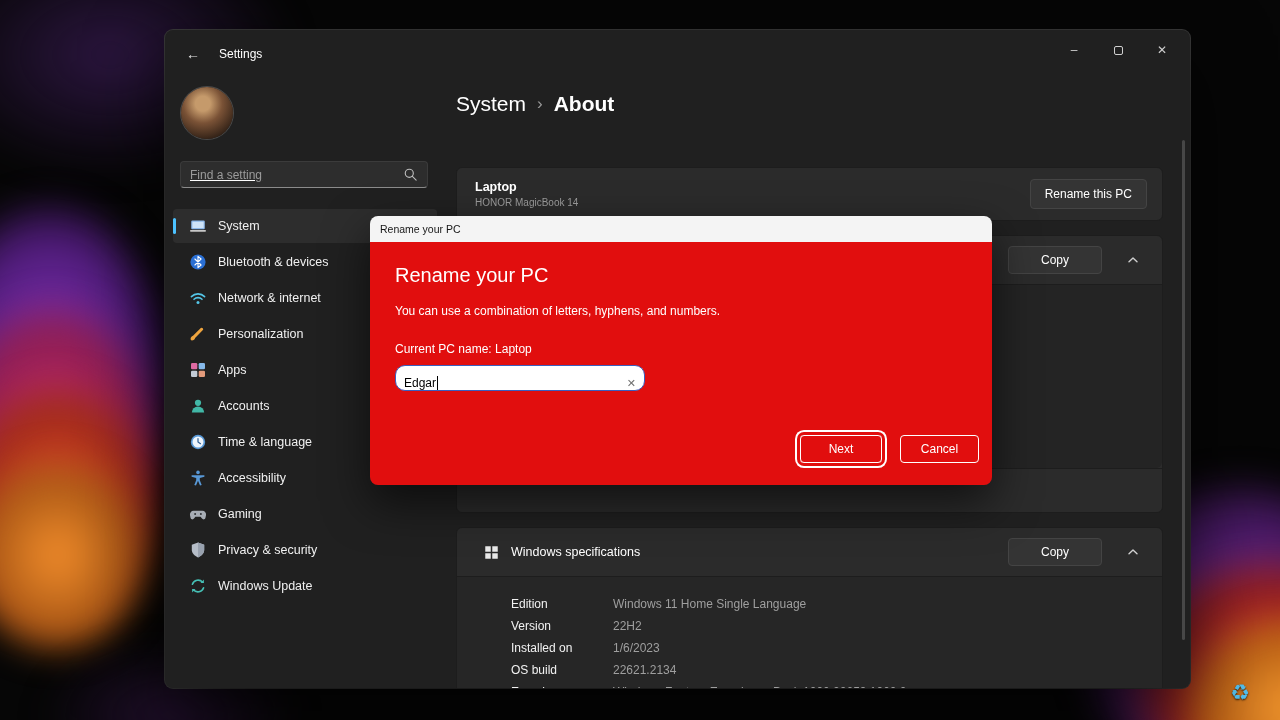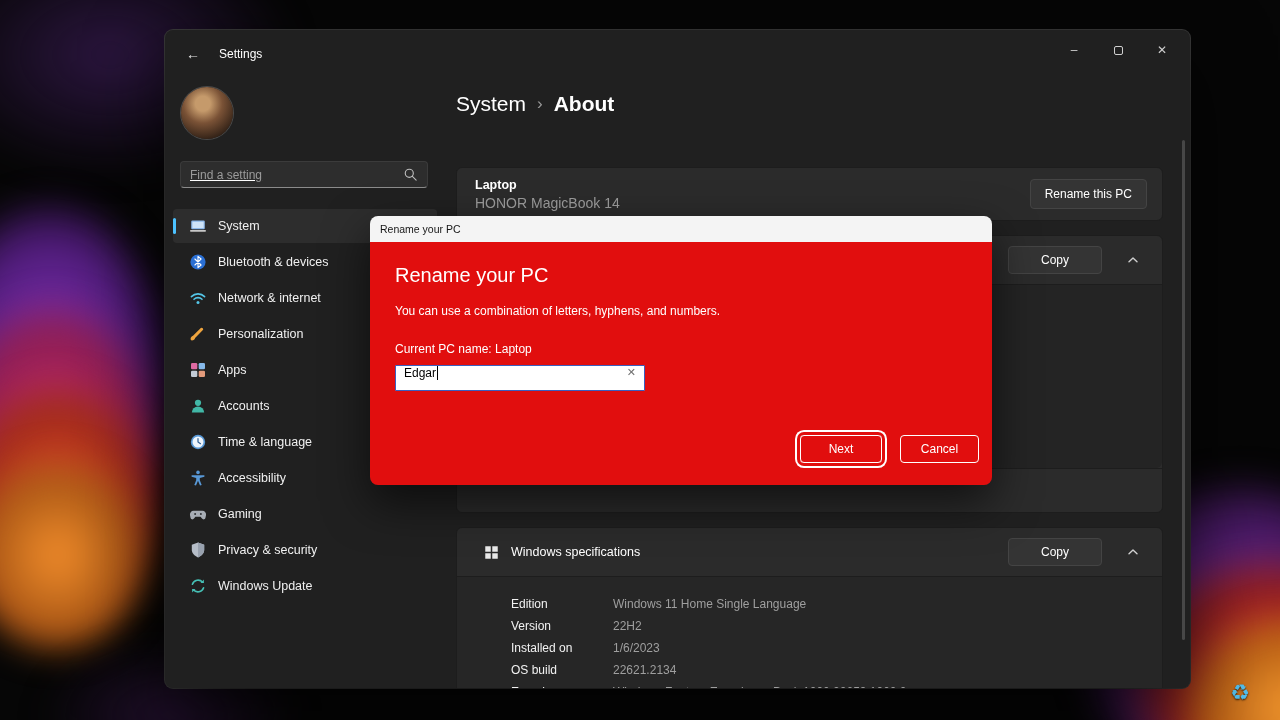--- a/index.html
+++ b/index.html
@@ -65,21 +65,21 @@
 
   .content { position:absolute; left:0; top:89px; width:707px; }
   .card { background:#2b2b2b; border:1px solid #1d1d1d; border-radius:6px; }
   .btn { background:#343434; border:1px solid #444444; color:#fff; font-size:12px;
          border-radius:4px; height:30px; padding:0 14px; display:flex; align-items:center; justify-content:center; }
   .btn.small { height:28px; padding:0 32px; }
 
   .device-card { height:54px; display:flex; align-items:center; padding:0 15px 0 18px; margin-bottom:14px; }
   .device-text { display:flex; flex-direction:column; }
   .device-name { font-size:12.5px; font-weight:700; color:#fff; }
-  .device-model{ font-size:14px; color:#9c9c9c; margin-top:3px; }
+  .device-model{ font-size:10px; color:#9c9c9c; margin-top:3px; }
   .spacer { flex:1; }
 
   .expander-header { height:48px; display:flex; align-items:center; padding:0 14px 0 26px; gap:16px; }
   .expander-header .chev { width:30px; height:28px; display:flex; align-items:center; justify-content:center; border-radius:4px; }
   .hidden-card .expander-body { height:184px; background:#242424; border-top:1px solid #1d1d1d;
                                 border-radius:0 0 6px 6px; }
   .hidden-card .bottom-row { height:44px; background:#2b2b2b; border-top:1px solid #1d1d1d; border-radius:0 0 6px 6px; }
   .hidden-card { margin-bottom:14px; }
 
   .specs-card .title-wrap { display:flex; align-items:center; gap:11px; flex:1; }
@@ -95,21 +95,21 @@
   .dialog { position:absolute; left:205px; top:186px; width:622px; height:269px; border-radius:8px;
             overflow:hidden; box-shadow:0 18px 45px rgba(0,0,0,.6); z-index:10; }
   .dialog-titlebar { height:26px; background:#f4f4f4; display:flex; align-items:center; padding:0 10px;
                      font-size:10.5px; color:#151515; }
   .dialog-body { position:absolute; top:26px; left:0; right:0; bottom:0;
                  background:var(--dialog-red,#e10e0e); padding:0 25px; }
   .dialog-heading { margin-top:22px; font-size:20px; font-weight:400; color:#fff; }
   .dialog-desc    { margin-top:17px; font-size:12px; color:#fff; }
   .dialog-current { margin-top:24px; font-size:12px; color:#fff; }
   .dialog-input { margin-top:9px; width:250px; height:26px; background:#fff; border:1px solid #3a5fc0;
-                  border-radius:1px; display:flex; align-items:flex-start; padding:0 8px; }
+                  border-radius:10px; display:flex; align-items:flex-end; padding:0 8px; }
   .input-text { flex:1; font-size:12px; color:#000; display:flex; align-items:center; }
   .caret { width:1px; height:14px; background:#000; margin-left:1px; }
   .clear-icon { color:#707070; font-size:11px; }
   .dialog-buttons { position:absolute; right:13px; bottom:22px; display:flex; gap:18px; }
   .dlg-btn { height:28px; border:1px solid #fff; border-radius:4px; color:#fff; font-size:12px;
              background:transparent; display:flex; align-items:center; justify-content:center; }
   .dlg-btn.next { width:82px; box-shadow:0 0 0 3px var(--dialog-red,#e10e0e), 0 0 0 5px #ffffff; }
   .dlg-btn.cancel { width:79px; }
 </style>
 </head>

